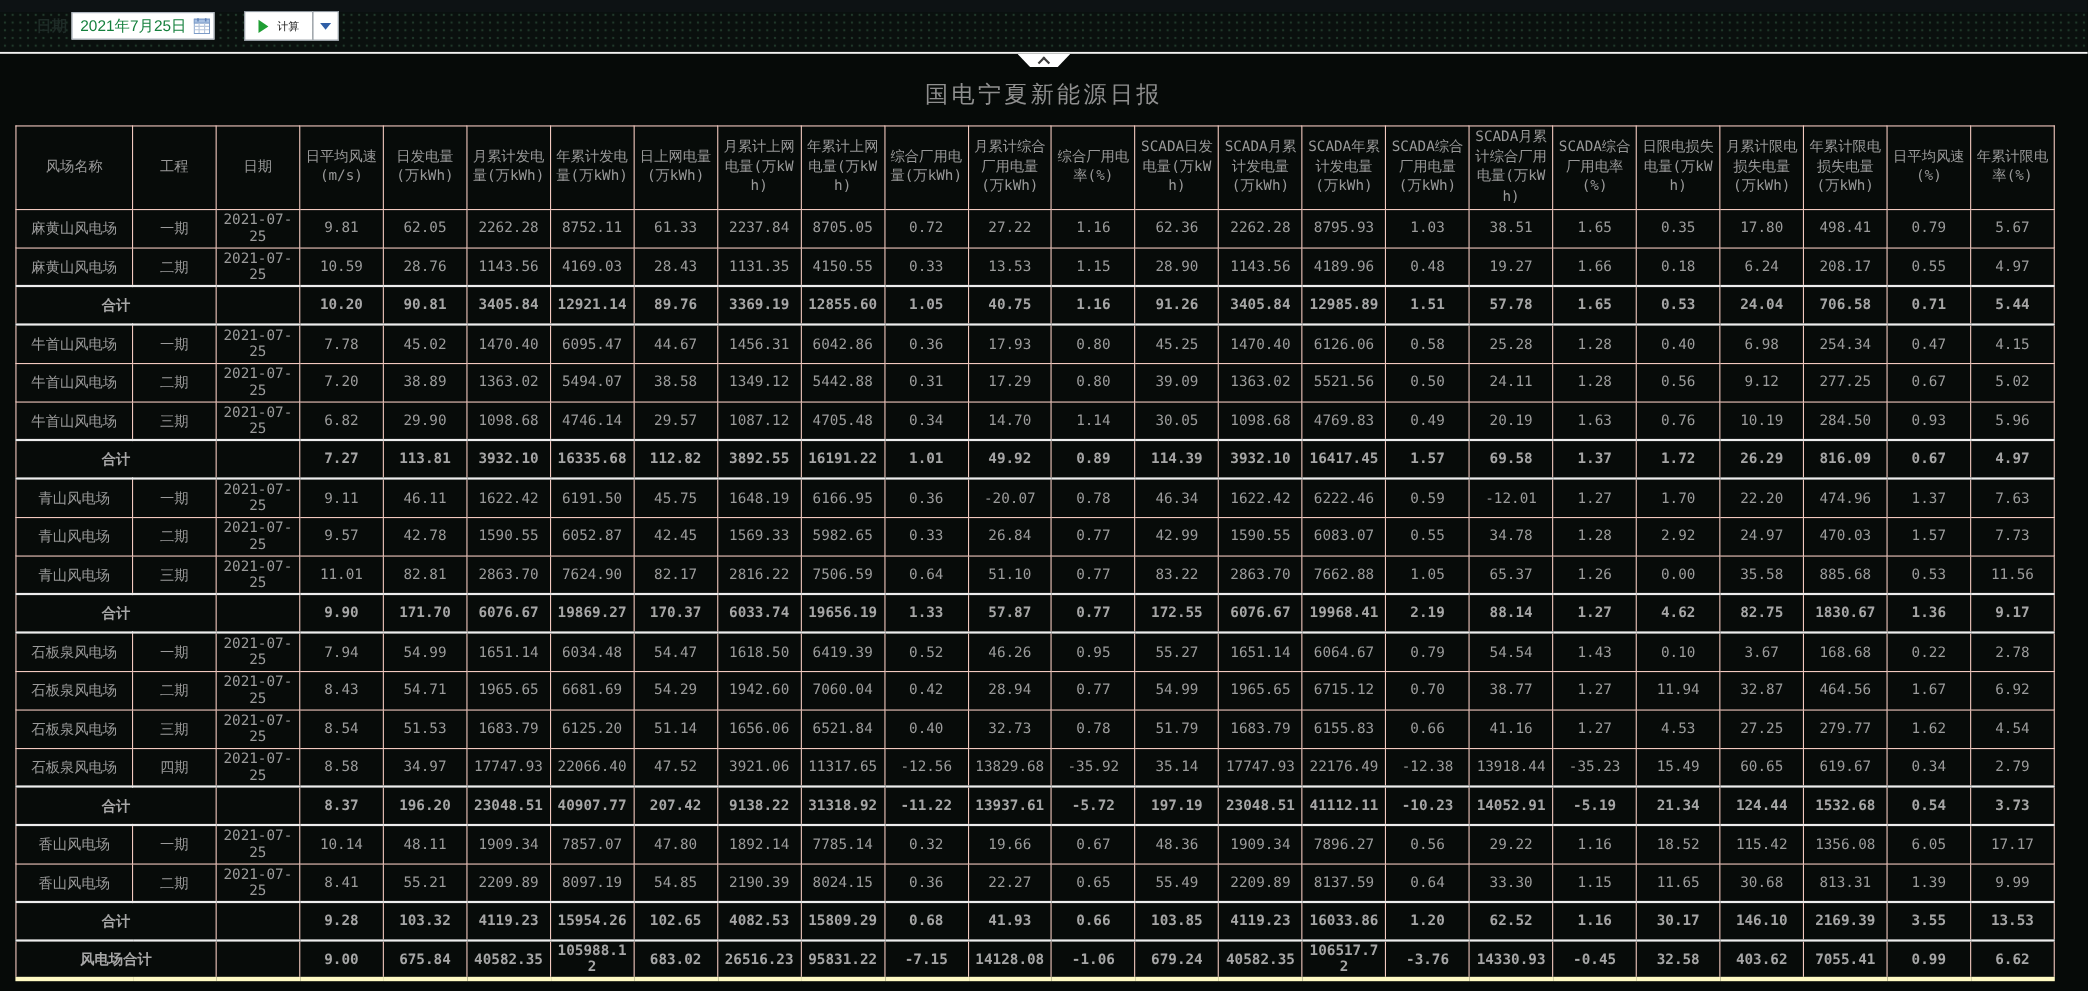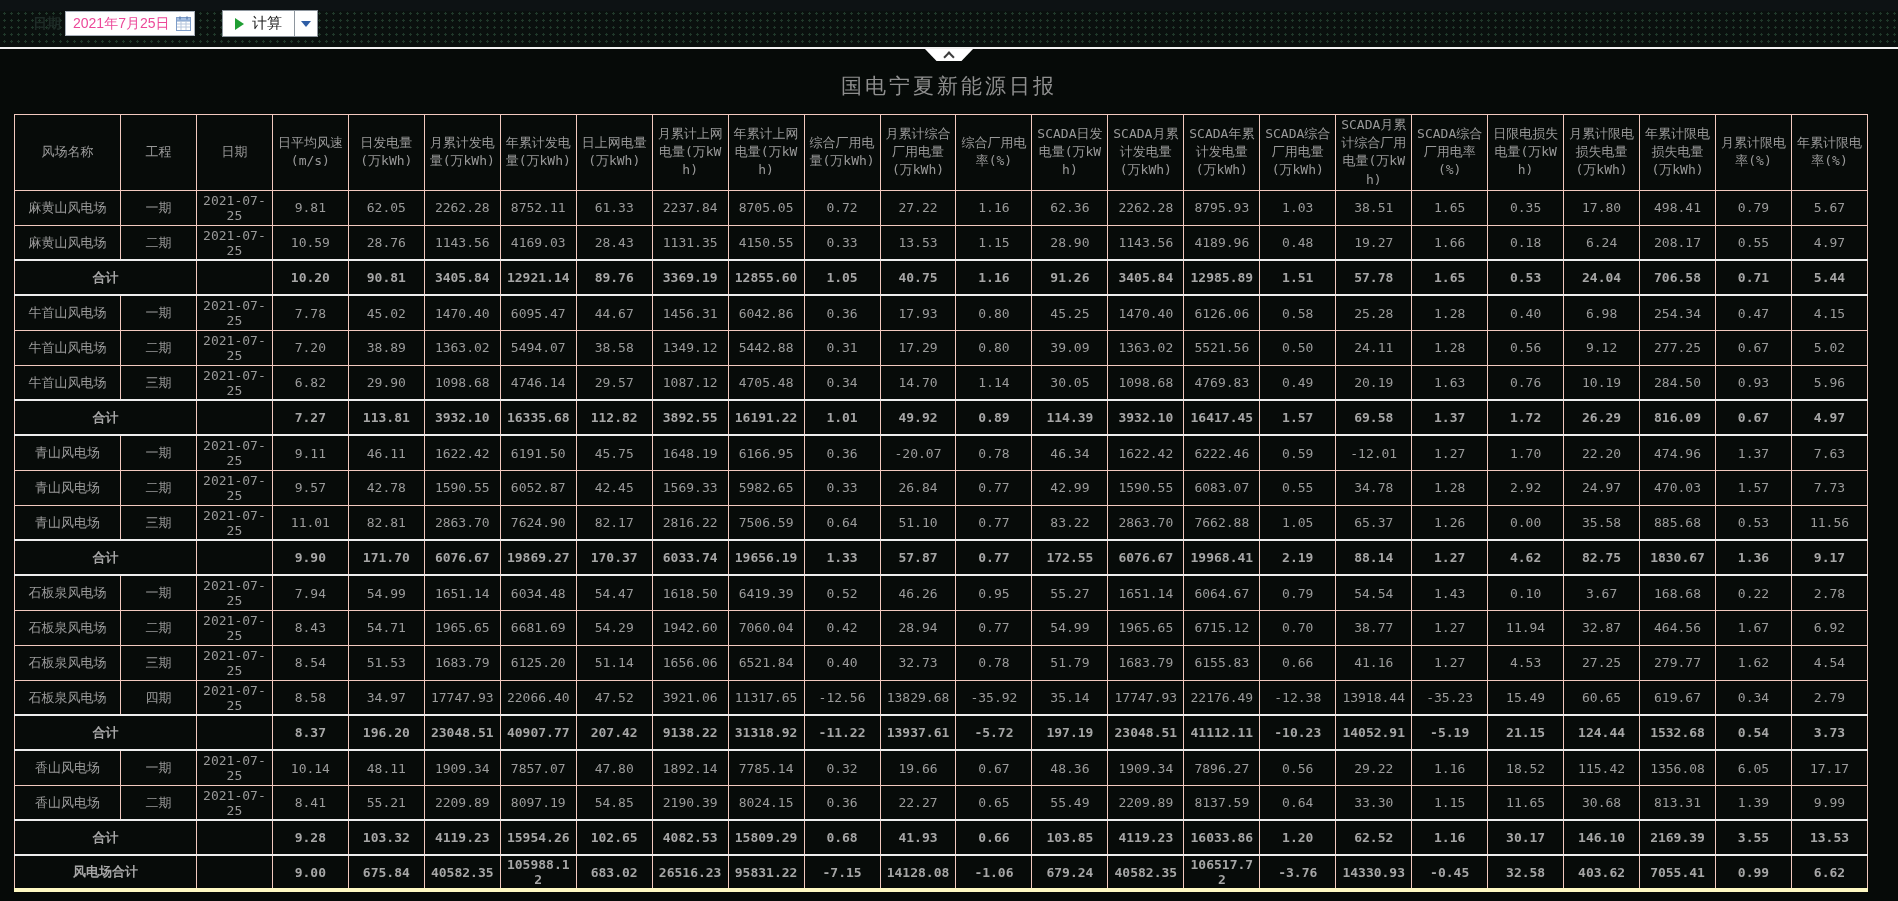--- a/index.html
+++ b/index.html
@@ -14,29 +14,29 @@
     background-color:#0a100e;
     background-image:radial-gradient(circle, #20382a 1.2px, transparent 1.4px);
     background-size:7px 7px; background-position:1px 3px;
     display:flex; align-items:center;
   }
   .top-strip { position:absolute; top:0; left:0; width:100%; height:11px; background:#0d1214; }
   .date-label { margin-left:33px; font-size:14px; font-weight:bold; color:#1e2b27; position:relative; z-index:1; }
   .date-wrap { position:relative; margin-left:4px; z-index:1; }
   .date-input {
     width:130px; height:25px; background:#ffffff; border:1px solid #a8b0ba;
-    font-size:14px; color:#ec4899; padding:1px 22px 1px 7px;
+    font-size:14px; color:#15803d; padding:1px 22px 1px 7px;
     font-family:"Liberation Sans", sans-serif;
   }
   .cal-icon { position:absolute; right:4px; top:5px; width:15px; height:15px; cursor:pointer; }
   .btn-group { display:flex; margin-left:27px; z-index:1; position:relative; height:27px; }
   .calc-btn {
     display:flex; align-items:center; gap:8px; padding:0 12px;
     background:#ffffff; border:1px solid #8e969e; border-right:none;
-    font-size:15px; color:#1a1a1a; cursor:pointer;
+    font-size:10px; color:#1a1a1a; cursor:pointer;
     font-family:"Liberation Sans", sans-serif;
   }
   .play-tri { width:0; height:0; border-left:9px solid #1f9e33; border-top:6px solid transparent; border-bottom:6px solid transparent; }
   .calc-dd {
     width:24px; background:#ffffff; border:1px solid #8e969e;
     display:flex; align-items:center; justify-content:center; cursor:pointer;
   }
   .dd-tri { width:0; height:0; border-top:6px solid #2f5ea6; border-left:5px solid transparent; border-right:5px solid transparent; }
   
   .sep-line { height:2px; width:100%; background:#f2f2f2; }
@@ -162,21 +162,21 @@
           <th>综合厂用电率(%)</th>
           <th>SCADA日发电量(万kWh)</th>
           <th>SCADA月累计发电量(万kWh)</th>
           <th>SCADA年累计发电量(万kWh)</th>
           <th>SCADA综合厂用电量(万kWh)</th>
           <th>SCADA月累计综合厂用电量(万kWh)</th>
           <th>SCADA综合厂用电率(%)</th>
           <th>日限电损失电量(万kWh)</th>
           <th>月累计限电损失电量(万kWh)</th>
           <th>年累计限电损失电量(万kWh)</th>
-          <th>月累计限电率(%)</th>
+          <th>日平均风速(%)</th>
           <th>年累计限电率(%)</th>
         </tr>
       </thead>
     <tbody>
         <tr>
           <td>麻黄山风电场</td>
           <td>一期</td>
           <td>2021-07-25</td>
           <td>9.81</td>
           <td>62.05</td>
@@ -573,21 +573,21 @@
           <td>31318.92</td>
           <td>-11.22</td>
           <td>13937.61</td>
           <td>-5.72</td>
           <td>197.19</td>
           <td>23048.51</td>
           <td>41112.11</td>
           <td>-10.23</td>
           <td>14052.91</td>
           <td>-5.19</td>
-          <td>21.15</td>
+          <td>21.34</td>
           <td>124.44</td>
           <td>1532.68</td>
           <td>0.54</td>
           <td>3.73</td>
         </tr>
         <tr>
           <td>香山风电场</td>
           <td>一期</td>
           <td>2021-07-25</td>
           <td>10.14</td>

